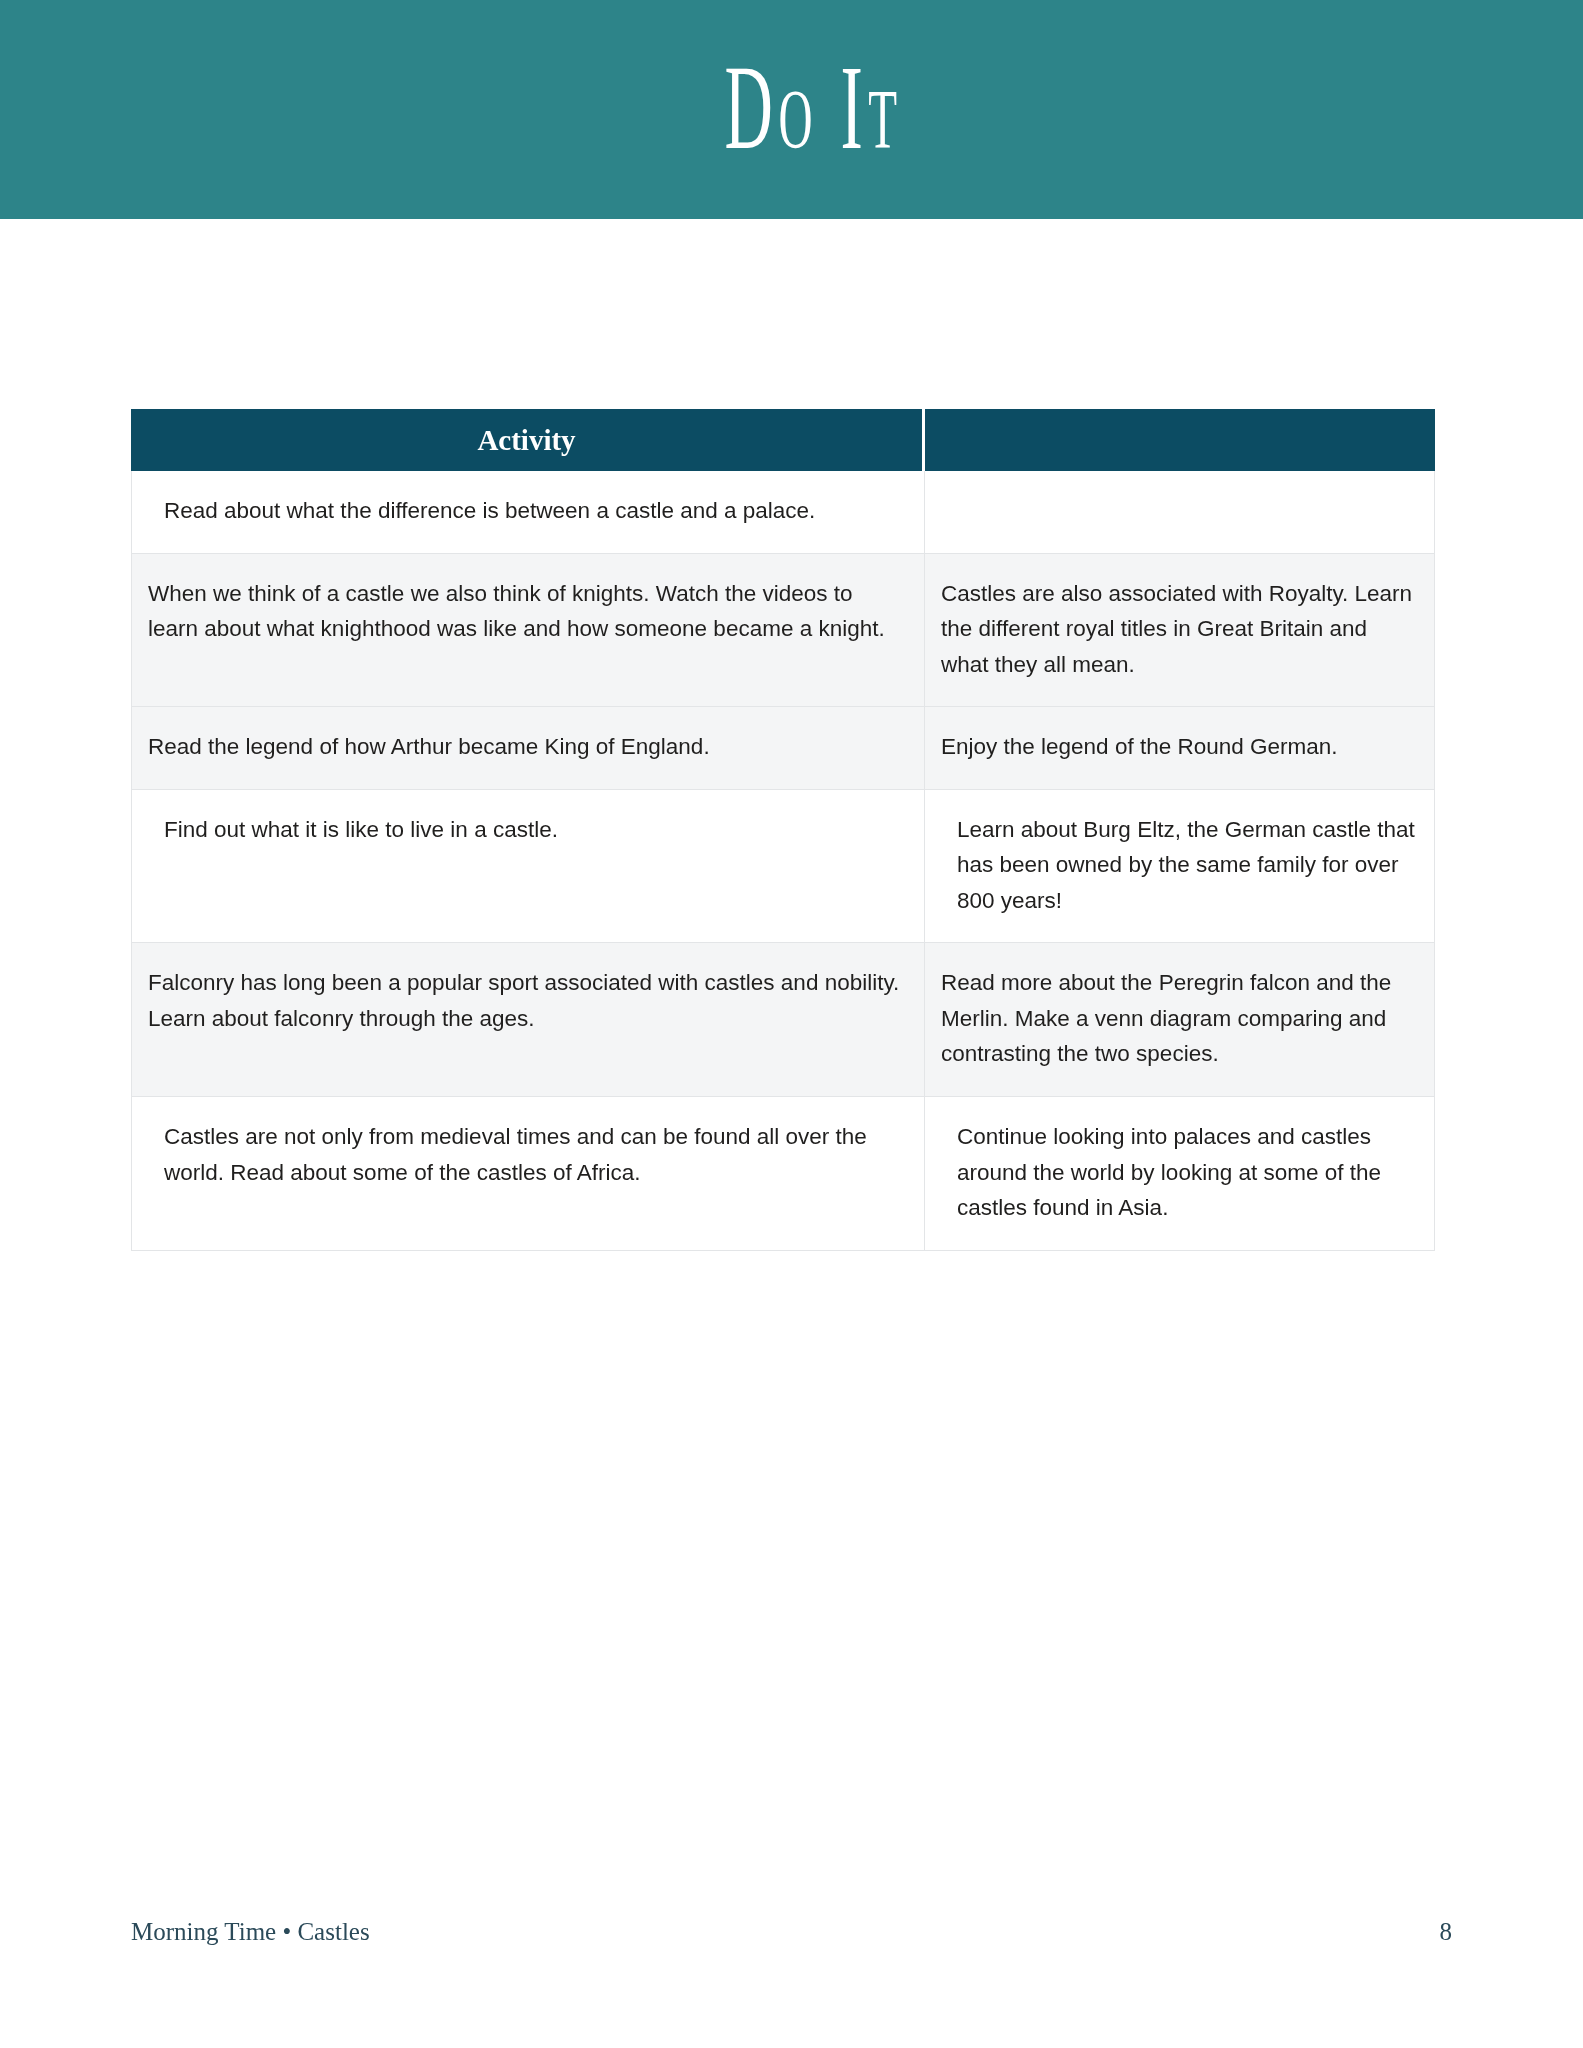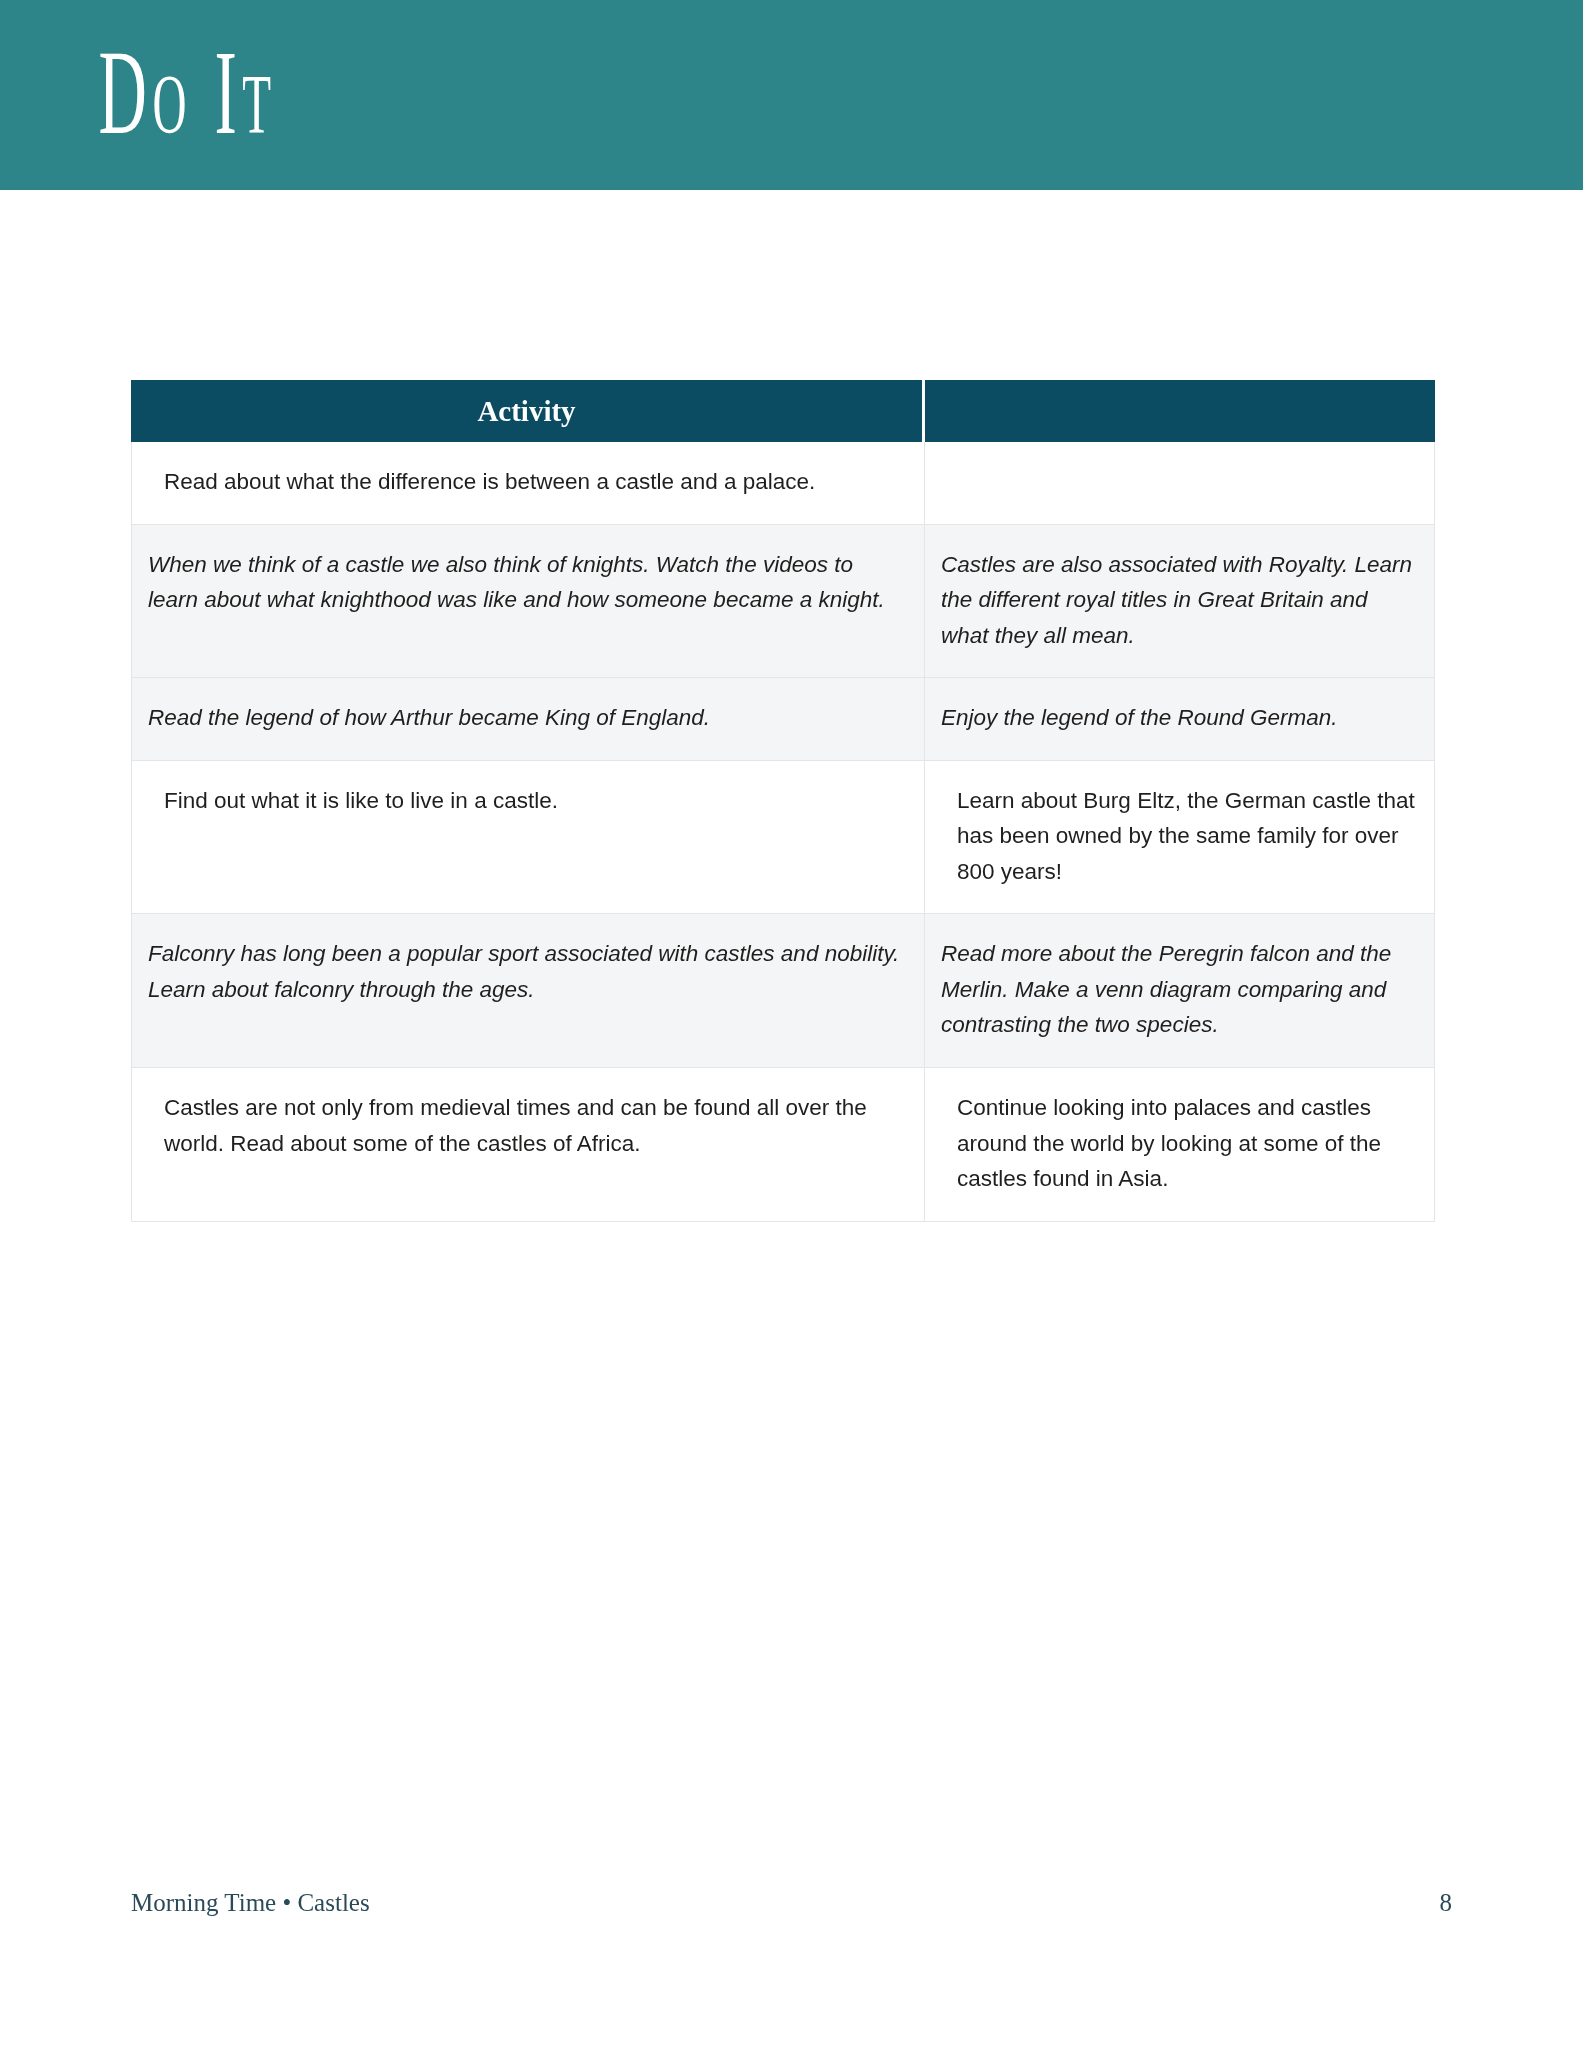--- a/index.html
+++ b/index.html
@@ -12,24 +12,25 @@
     height: 2048px;
     font-family: "Liberation Sans", sans-serif;
     -webkit-font-smoothing: antialiased;
     overflow: hidden;
     position: relative;
   }
 
   
   .banner {
     width: 1583px;
-    height: 190px;
+    height: 219px;
     background: #2d8489;
     display: flex;
     align-items: center;
+    justify-content: center;
     box-sizing: border-box;
     padding-left: 44px;
   }
   .banner-title {
     color: #ffffff;
     font-family: "Liberation Serif", "DejaVu Serif", serif;
     font-size: 108px;
     line-height: 1;
     font-weight: 400;
     font-variant: small-caps;
@@ -90,21 +91,20 @@
     vertical-align: top;
     border-bottom: 1px solid #e3e5e7;
     border-right: 1px solid #e3e5e7;
     box-sizing: border-box;
   }
   tbody td.first-col {
     border-left: 1px solid #e3e5e7;
   }
   tbody tr.row-shaded td {
     background: #f4f5f6;
-    font-style: italic;
   }
   tbody tr.row-plain td {
     background: #ffffff;
     padding-left: 32px;
   }
   tbody td .cell-text {
     display: block;
     white-space: pre-line;
   }
 

